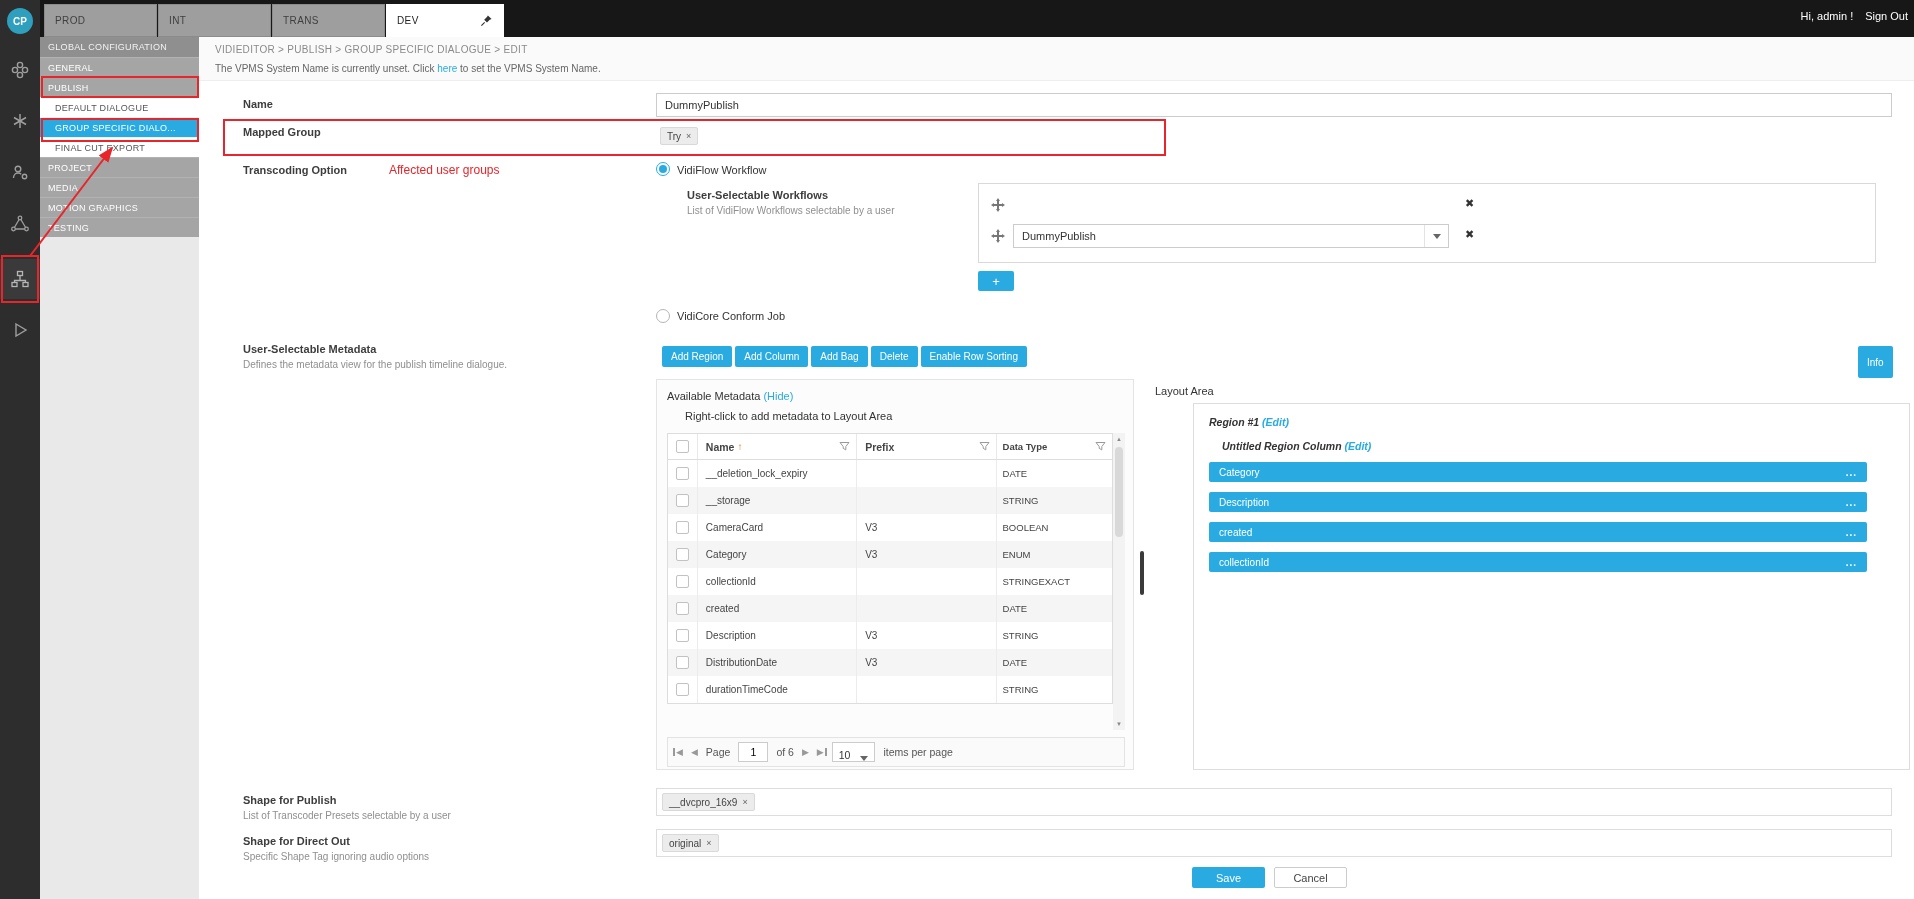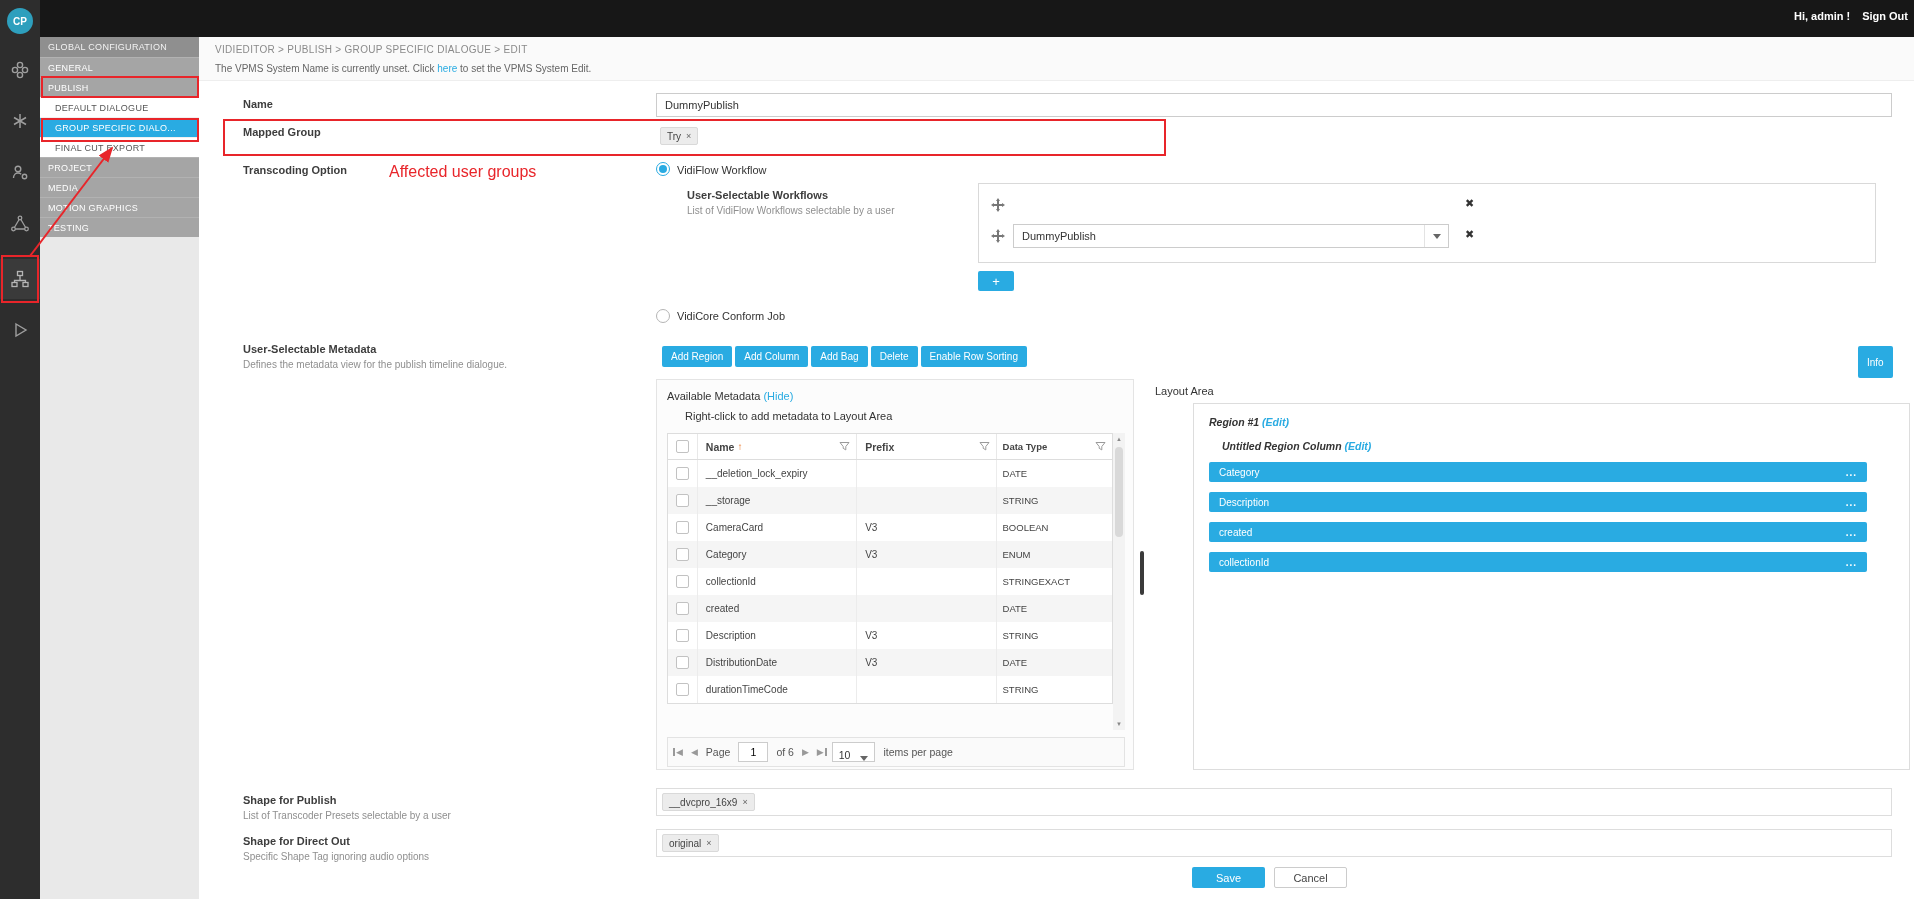--- a/index.html
+++ b/index.html
@@ -10,21 +10,21 @@
 .iconbar{position:absolute;left:0;top:0;width:40px;height:899px;background:#2d2d2d;z-index:5}
 .logo{position:absolute;left:7px;top:8px;width:26px;height:26px;border-radius:50%;background:#2e9fbd;color:#fff;font-size:10px;font-weight:bold;display:flex;align-items:center;justify-content:center}
 .ib-ico{position:absolute;left:0;width:40px;height:40px;display:flex;align-items:center;justify-content:center;cursor:pointer}
 .ib-ico.active{background:#3a3a3a}
 
 
 .topbar{position:absolute;left:40px;top:0;width:1874px;height:37px;background:#171717;z-index:4}
 .tabs{position:absolute;left:4px;top:4px;display:flex;gap:1px}
 .tab{width:113px;height:33px;background:#9e9e9e;border:1px solid #8b8b8b;color:#3f3f3f;font-size:10px;letter-spacing:.4px;display:flex;align-items:center;padding:0 10px;cursor:pointer}
 .tab.active{background:#fff;border-color:#fff;color:#222;width:118px;justify-content:space-between}
-.userbox{position:absolute;right:6px;top:10px;color:#fff;font-size:11px;font-weight:bold;display:flex;gap:12px;white-space:nowrap}
+.userbox{position:absolute;right:6px;top:10px;color:#fff;font-size:11px;font-weight:normal;display:flex;gap:12px;white-space:nowrap}
 .userbox .signout{cursor:pointer}
 
 
 .sidebar{position:absolute;left:40px;top:37px;width:159px;height:862px;background:#e9e9e9;z-index:3}
 .sb-header{height:20px;background:#8f8f8f;color:#f2f2f2;font-size:9px;letter-spacing:.3px;display:flex;align-items:center;padding-left:8px}
 .sb-item{height:20px;background:#a5a5a5;border-top:1px solid #b2b2b2;color:#fff;font-size:9px;letter-spacing:.3px;display:flex;align-items:center;padding-left:8px;cursor:pointer}
 .sb-sub{height:20px;background:#fff;border-top:1px solid #f0f0f0;color:#555;font-size:9px;letter-spacing:.3px;display:flex;align-items:center;padding-left:15px;cursor:pointer}
 .sb-sub.active{background:#29abe2;color:#fff}
 
 
@@ -101,21 +101,21 @@
 .la-col{position:absolute;left:28px;top:36px;font-size:10.5px;font-style:italic;font-weight:bold;color:#333;white-space:nowrap}
 .la-bar{position:absolute;left:15px;width:658px;height:20px;background:#29abe2;border-radius:2px;color:#fff;font-size:10px;display:flex;align-items:center;justify-content:space-between;padding:0 10px;cursor:pointer}
 .la-more{letter-spacing:1px;font-weight:bold;cursor:pointer}
 
 .sfield{position:absolute;left:457px;width:1236px;height:28px;border:1px solid #ddd;background:#fff;display:flex;align-items:center;padding-left:5px}
 
 .btn{position:absolute;height:21px;border-radius:2px;font-size:11px;display:flex;align-items:center;justify-content:center;cursor:pointer}
 .btn.save{left:993px;top:830px;width:73px;background:#29abe2;color:#fff}
 .btn.cancel{left:1075px;top:830px;width:73px;background:#fff;border:1px solid #ccc;color:#444}
 
-.affected{position:absolute;left:190px;top:126px;font-size:16px;color:#e8252a;white-space:nowrap}
+.affected{position:absolute;left:190px;top:126px;font-size:12px;color:#e8252a;white-space:nowrap}
 
 .overlay{position:absolute;left:0;top:0;z-index:60;pointer-events:none}
 .ann{fill:none;stroke:#e8252a;stroke-width:2}
 </style>
 </head>
 <body>
 
 <div id="app">
 
   <div class="iconbar">
@@ -169,20 +169,34 @@
         </svg>
     </div>
     <div class="ib-ico" style="top:310px">
       <svg width="20" height="20" viewBox="0 0 20 20">
           <path d="M6 4 L16 10 L6 16 Z" fill="none" stroke="#9e9e9e" stroke-width="1.4"></path>
         </svg>
     </div>
   </div>
 
   <div class="topbar">
+    <div class="tabs">
+      <div class="tab">PROD</div>
+      <div class="tab">INT</div>
+      <div class="tab">TRANS</div>
+      <div class="tab active">
+        <span>DEV</span>
+        <span style="line-height:0">
+          <svg width="13" height="13" viewBox="0 0 14 14">
+              <path d="M8.5 1.5 l4 4 -2 .6 -3 3 -3-3 3-3 Z" fill="#333"></path>
+              <line x1="5" y1="9" x2="1.5" y2="12.5" stroke="#333" stroke-width="1.2"></line>
+            </svg>
+        </span>
+      </div>
+    </div>
     <div class="userbox">
       <span>Hi, admin !</span>
       <span class="signout">Sign Out</span>
     </div>
   </div>
 
   <div class="sidebar">
     <div class="sb-header">GLOBAL CONFIGURATION</div>
     <div class="sb-item">GENERAL</div>
     <div class="sb-item">PUBLISH</div>
@@ -192,21 +206,21 @@
     <div class="sb-item">PROJECT</div>
     <div class="sb-item">MEDIA</div>
     <div class="sb-item">MOTION GRAPHICS</div>
     <div class="sb-item">TESTING</div>
   </div>
 
   <div class="main">
     <div class="topstrip"></div>
     <div class="breadcrumb">VIDIEDITOR &gt; PUBLISH &gt; GROUP SPECIFIC DIALOGUE &gt; EDIT</div>
     <div class="notice">
-      <span>The VPMS System Name is currently unset. Click </span><span class="link">here</span><span> to set the VPMS System Edit.</span>
+      <span>The VPMS System Name is currently unset. Click </span><span class="link">here</span><span> to set the VPMS System Name.</span>
     </div>
 
     <div class="flabel" style="left:44px;top:61px">Name</div>
     <input class="tinput" style="left: 457px; top: 56px; width: 1236px;" value="DummyPublish">
 
     <div class="flabel" style="left:44px;top:89px">Mapped Group</div>
     <span class="chip chippos" style="left:461px;top:90px">
       <span>Try</span>
         <span class="x">×</span>
     </span>

